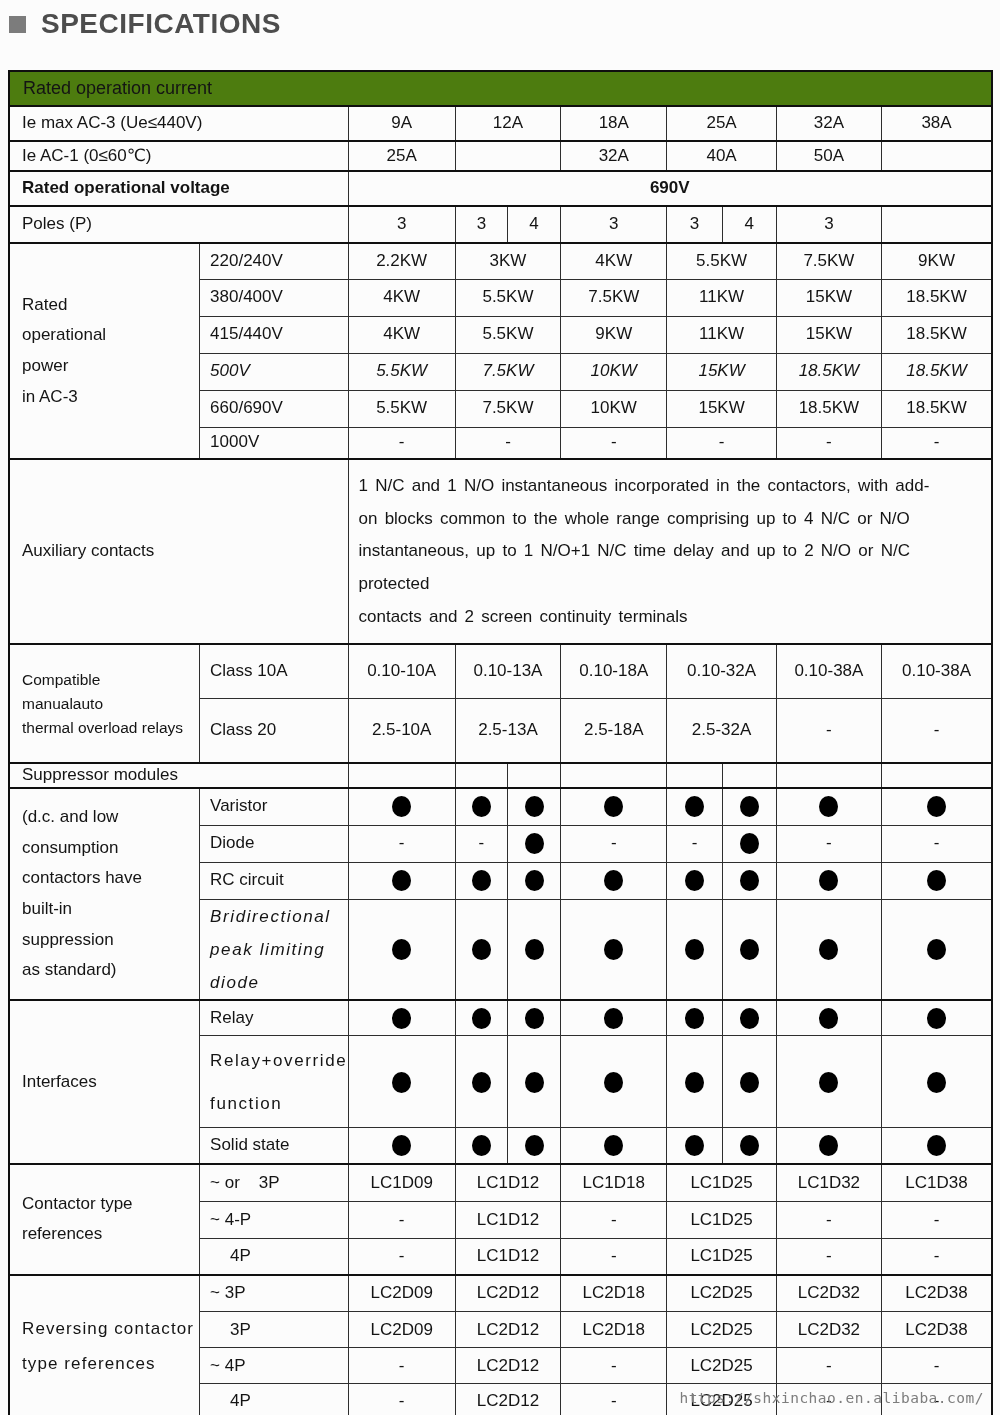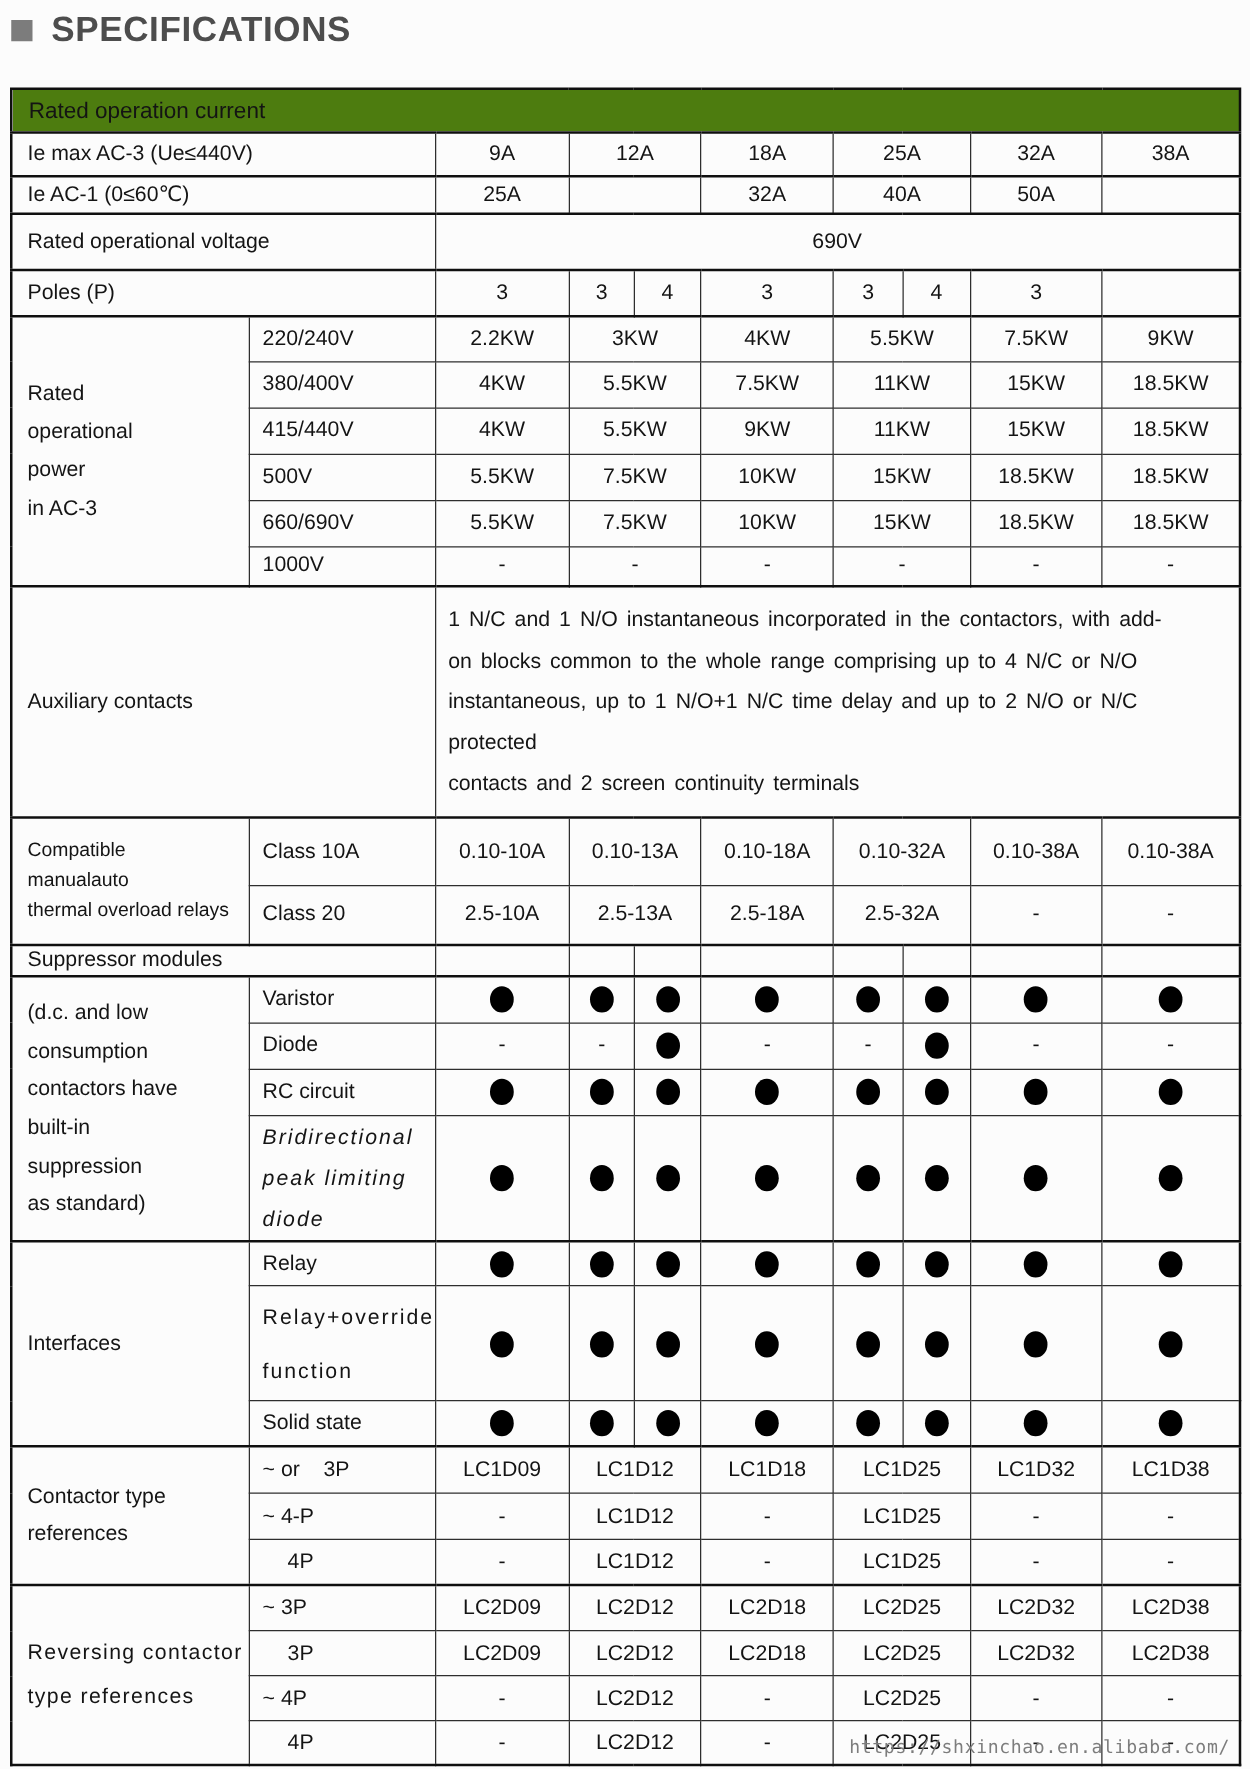--- a/index.html
+++ b/index.html
@@ -106,21 +106,21 @@
       </tr>
       <tr class="sec" style="height: 30px;">
         <td colspan="2" class="lab">Ie AC-1 (0≤60℃)</td>
         <td>25A</td>
         <td colspan="2"></td>
         <td>32A</td>
         <td colspan="2">40A</td>
         <td>50A</td>
         <td></td>
       </tr>
-      <tr class="sec" style="height: 45px;">
+      <tr class="sec" style="height: 35px; font-weight: bold;">
         <td colspan="2" class="lab">Rated operational voltage</td>
         <td colspan="8">690V</td>
       </tr>
       <tr class="sec" style="height: 37px; padding-left: 28px;">
         <td colspan="2" class="lab">Poles (P)</td>
         <td>3</td>
         <td>3</td>
         <td>4</td>
         <td>3</td>
         <td>3</td>
@@ -152,21 +152,21 @@
       </tr>
       <tr style="height: 37px; padding-left: 20px;">
         <td class="sub">415/440V</td>
         <td>4KW</td>
         <td colspan="2">5.5KW</td>
         <td>9KW</td>
         <td colspan="2">11KW</td>
         <td>15KW</td>
         <td>18.5KW</td>
       </tr>
-      <tr style="height: 37px;">
+      <tr style="height: 37px; font-style: italic;">
         <td class="sub">500V</td>
         <td>5.5KW</td>
         <td colspan="2">7.5KW</td>
         <td>10KW</td>
         <td colspan="2">15KW</td>
         <td>18.5KW</td>
         <td>18.5KW</td>
       </tr>
       <tr style="height: 37px;">
         <td class="sub">660/690V</td>
@@ -198,21 +198,21 @@
 manualauto
 thermal overload relays</td>
         <td class="sub">Class 10A</td>
         <td>0.10-10A</td>
         <td colspan="2">0.10-13A</td>
         <td>0.10-18A</td>
         <td colspan="2">0.10-32A</td>
         <td>0.10-38A</td>
         <td>0.10-38A</td>
       </tr>
-      <tr style="height: 48px; margin-left: 43px;">
+      <tr style="height: 65px; margin-left: 43px;">
         <td class="sub">Class 20</td>
         <td>2.5-10A</td>
         <td colspan="2">2.5-13A</td>
         <td>2.5-18A</td>
         <td colspan="2">2.5-32A</td>
         <td>-</td>
         <td>-</td>
       </tr>
       <tr class="sec" style="height: 20px;">
         <td colspan="2" class="lab">Suppressor modules</td>

